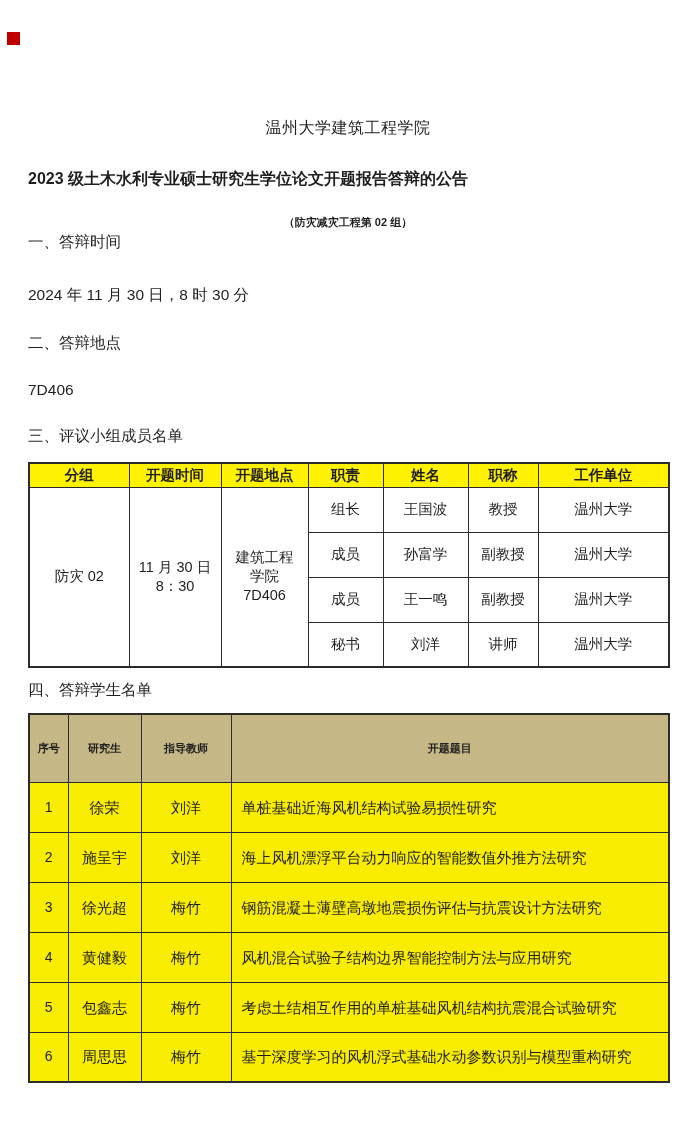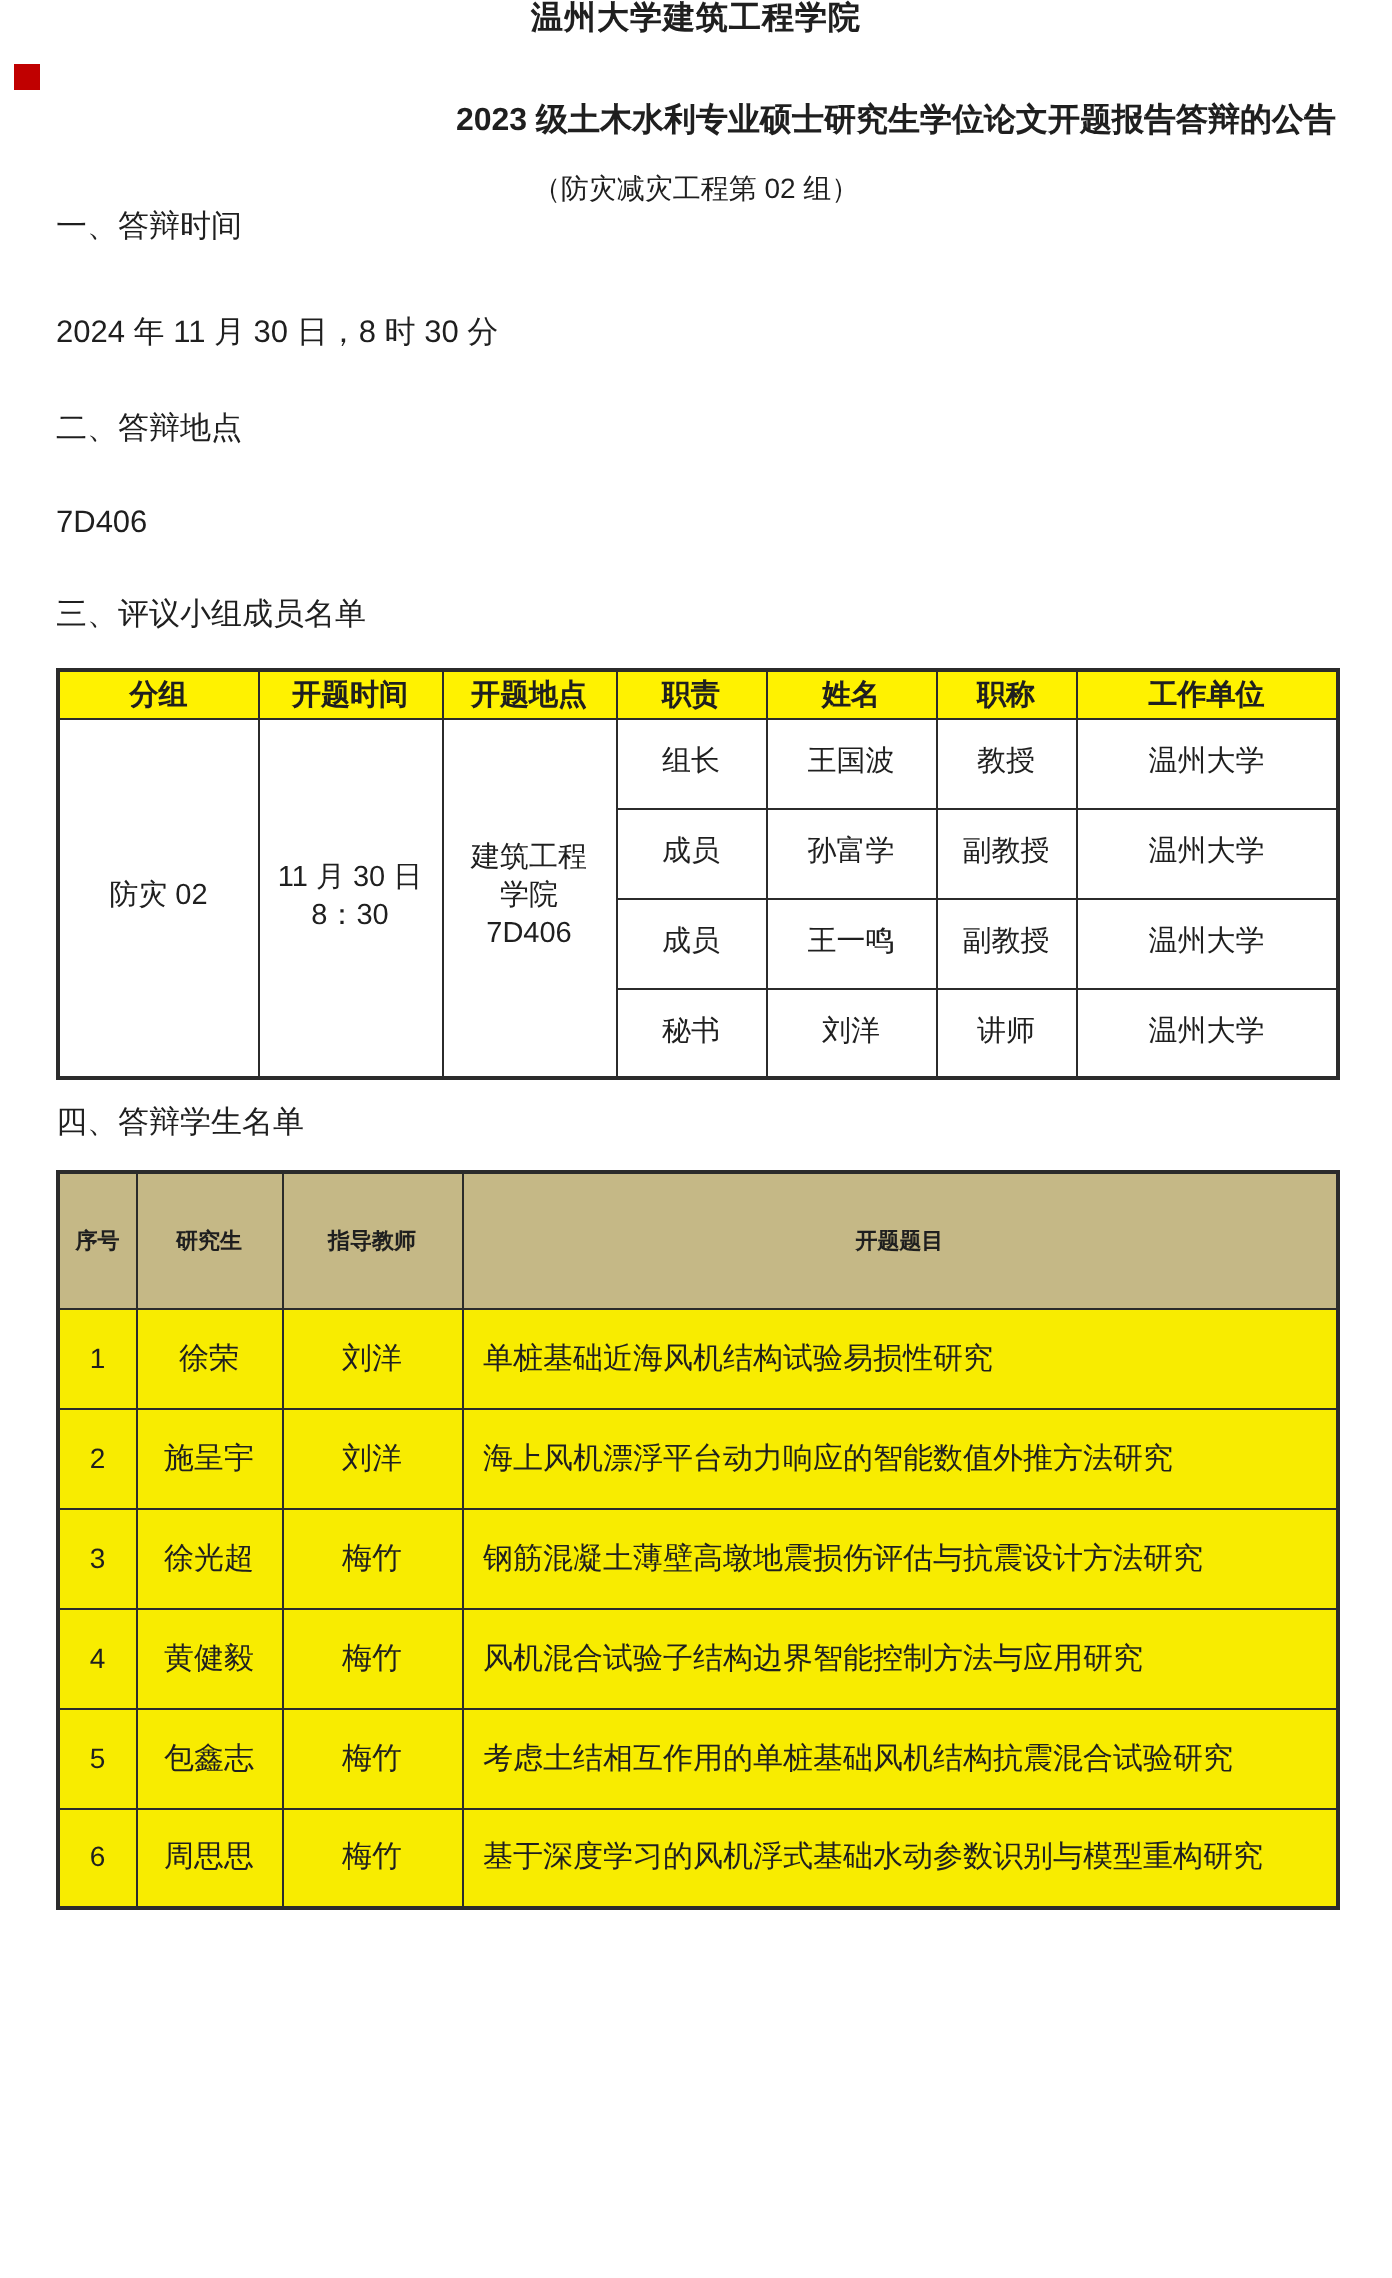--- a/index.html
+++ b/index.html
@@ -4,23 +4,23 @@
 <style>
   * { margin:0; padding:0; box-sizing:border-box; }
   html,body { background:#ffffff; }
   body {
     width:696px; height:1139px; position:relative; overflow:hidden;
     font-family:"Liberation Sans","DejaVu Sans",sans-serif;
     color:#1f1f1f;
   }
   .red-marker { position:absolute; left:7px; top:32px; width:13px; height:13px; background:#c00000; }
   .content { padding:0 28px; }
-  .title1 { text-align:center; font-size:16px; font-weight:bold; line-height:19px; letter-spacing:0.5px; }
-  .title2 { margin-top:32px; text-align:right; font-size:16px; font-weight:bold; line-height:19px; }
-  .title3 { margin-top:14px; text-align:center; font-size:14px; font-weight:normal; line-height:20px; }
+  .title1 { padding-top:118px; text-align:center; font-size:16px; font-weight:normal; line-height:19px; letter-spacing:0.5px; }
+  .title2 { margin-top:32px; text-align:left; font-size:16px; font-weight:bold; line-height:19px; }
+  .title3 { margin-top:24px; text-align:center; font-size:11px; font-weight:bold; line-height:20px; }
   .bodyline { font-size:15.5px; line-height:20px; }
   .m29 { } .m33 { margin-top:33px; } .m28 { margin-top:28px; }
   .m27 { margin-top:27px; } .m26 { margin-top:26px; }
 
   table { border-collapse:collapse; table-layout:fixed; width:640px; }
   td, th { border:1px solid #2b2b2b; text-align:center; vertical-align:middle; overflow:hidden; }
   table.tbl { border:2px solid #2b2b2b; }
 
   .committee { margin-top:16px; }
   .committee th { height:24px; background:#FFF200; font-size:14.5px; font-weight:bold; }

